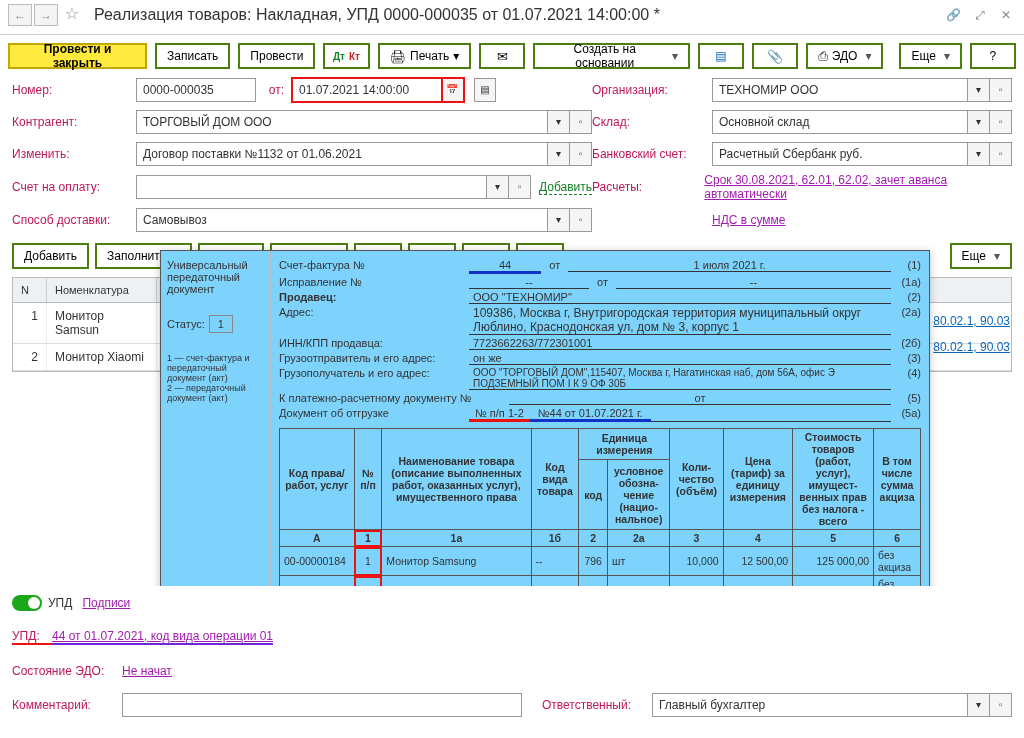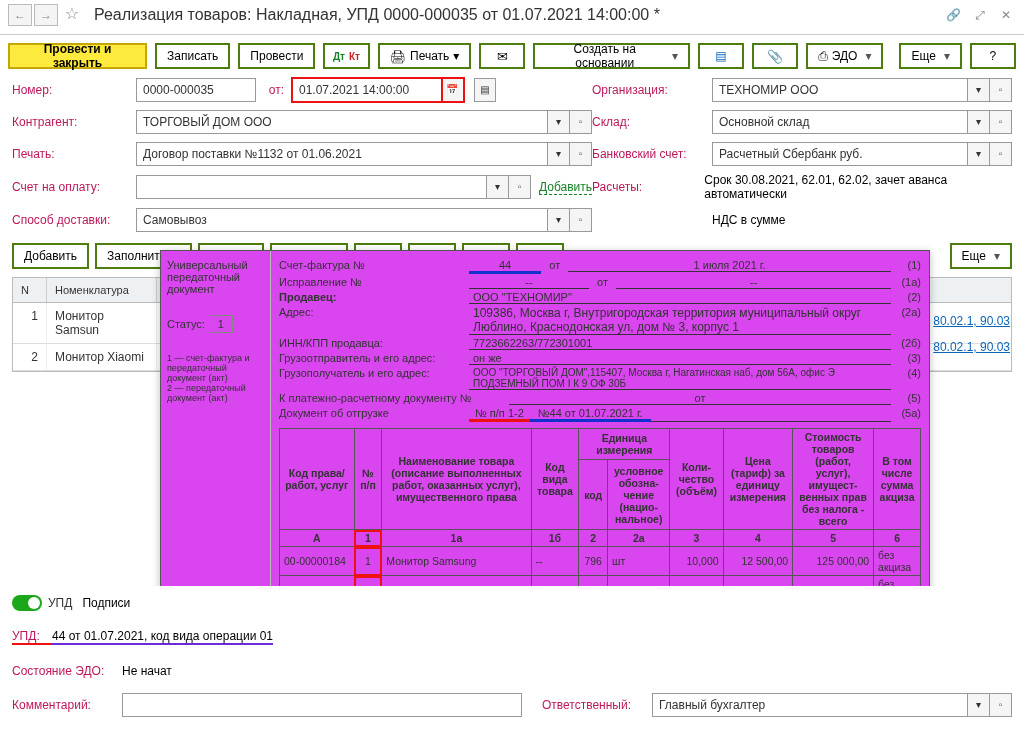--- a/index.html
+++ b/index.html
@@ -17,29 +17,29 @@
   .form { padding: 0 12px; }
   .row { display: flex; align-items: center; margin-bottom: 6px; min-height: 26px; }
   .lbl { width: 124px; color: #be185d; }
   .half { display: flex; width: 580px; align-items: center; }
   .half2 { display: flex; flex: 1; align-items: center; }
   .half2 .lbl { width: 120px; }
   .input { border: 1px solid #999; height: 24px; padding: 0 6px; background: #fff; display: flex; align-items: center; }
   .input.wide { flex: 1; }
   .mini { width: 22px; height: 24px; border: 1px solid #999; border-left: none; background: #f5f5f5; text-align: center; line-height: 22px; font-size: 10px; cursor: pointer; }
   .red-outline { outline: 2px solid #e11; outline-offset: -1px; }
-  .link { color: #000000; cursor: pointer; }
+  .link { color: #a21caf; text-decoration: underline; cursor: pointer; }
   .link.green { color: #178228; border-bottom: 1px dashed #178228; text-decoration: none; }
   .subtoolbar { padding: 4px 12px; display: flex; align-items: center; gap: 6px; }
   .table-frame { margin: 4px 12px 0 12px; border: 1px solid #bbb; }
   .table-head { display: flex; background: #eef1f3; border-bottom: 1px solid #bbb; }
   .th { padding: 6px 8px; border-right: 1px solid #ccc; font-size: 11px; }
   .tr { display: flex; border-bottom: 1px solid #ddd; }
   .td { padding: 6px 8px; border-right: 1px solid #eee; font-size: 12px; }
-  .overlay { position: absolute; left: 160px; top: 250px; width: 770px; height: 400px; background: #d946ef; border: 1px solid #555; box-shadow: 0 2px 8px rgba(0,0,0,.25); display: flex; }
+  .overlay { position: absolute; left: 160px; top: 250px; width: 770px; height: 400px; background: #7dd3fc; border: 1px solid #555; box-shadow: 0 2px 8px rgba(0,0,0,.25); display: flex; }
   .overlay .side { width: 110px; padding: 8px 6px; border-right: 1px solid #bbb; font-size: 11px; }
   .ov-body { flex: 1; padding: 6px 8px 0 8px; font-size: 11px; overflow: hidden; }
   .ov-row { display: flex; align-items: flex-start; margin: 2px 0; }
   .ov-lbl { width: 190px; }
   .ov-val { flex: 1; border-bottom: 1px solid #333; padding: 0 4px; display: flex; align-items: center; }
   .ov-tail { width: 30px; text-align: right; padding-left: 4px; }
   .u-blue { border-bottom: 3px solid #1133cc; display: inline-block; padding: 0 30px; text-align: center; }
   .u-red { border-bottom: 3px solid #e11; display: inline-block; padding: 0 6px; }
   .ov-table { width: 100%; border-collapse: collapse; margin-top: 6px; }
   .ov-table th, .ov-table td { border: 1px solid #555; padding: 2px 4px; font-size: 10.5px; text-align: center; vertical-align: middle; }
@@ -130,21 +130,21 @@
     </div>
     <div class="half2">
       <div class="lbl">Склад:</div>
       <div class="input wide">Основной склад</div>
       <div class="mini">▾</div>
       <div class="mini">▫</div>
     </div>
   </div>
   <div class="row">
     <div class="half">
-      <div class="lbl">Печать:</div>
+      <div class="lbl">Изменить:</div>
       <div class="input" style="flex:1">Договор поставки №1132 от 01.06.2021</div>
       <div class="mini">▾</div>
       <div class="mini">▫</div>
     </div>
     <div class="half2">
       <div class="lbl">Банковский счет:</div>
       <div class="input wide">Расчетный Сбербанк руб.</div>
       <div class="mini">▾</div>
       <div class="mini">▫</div>
     </div>

